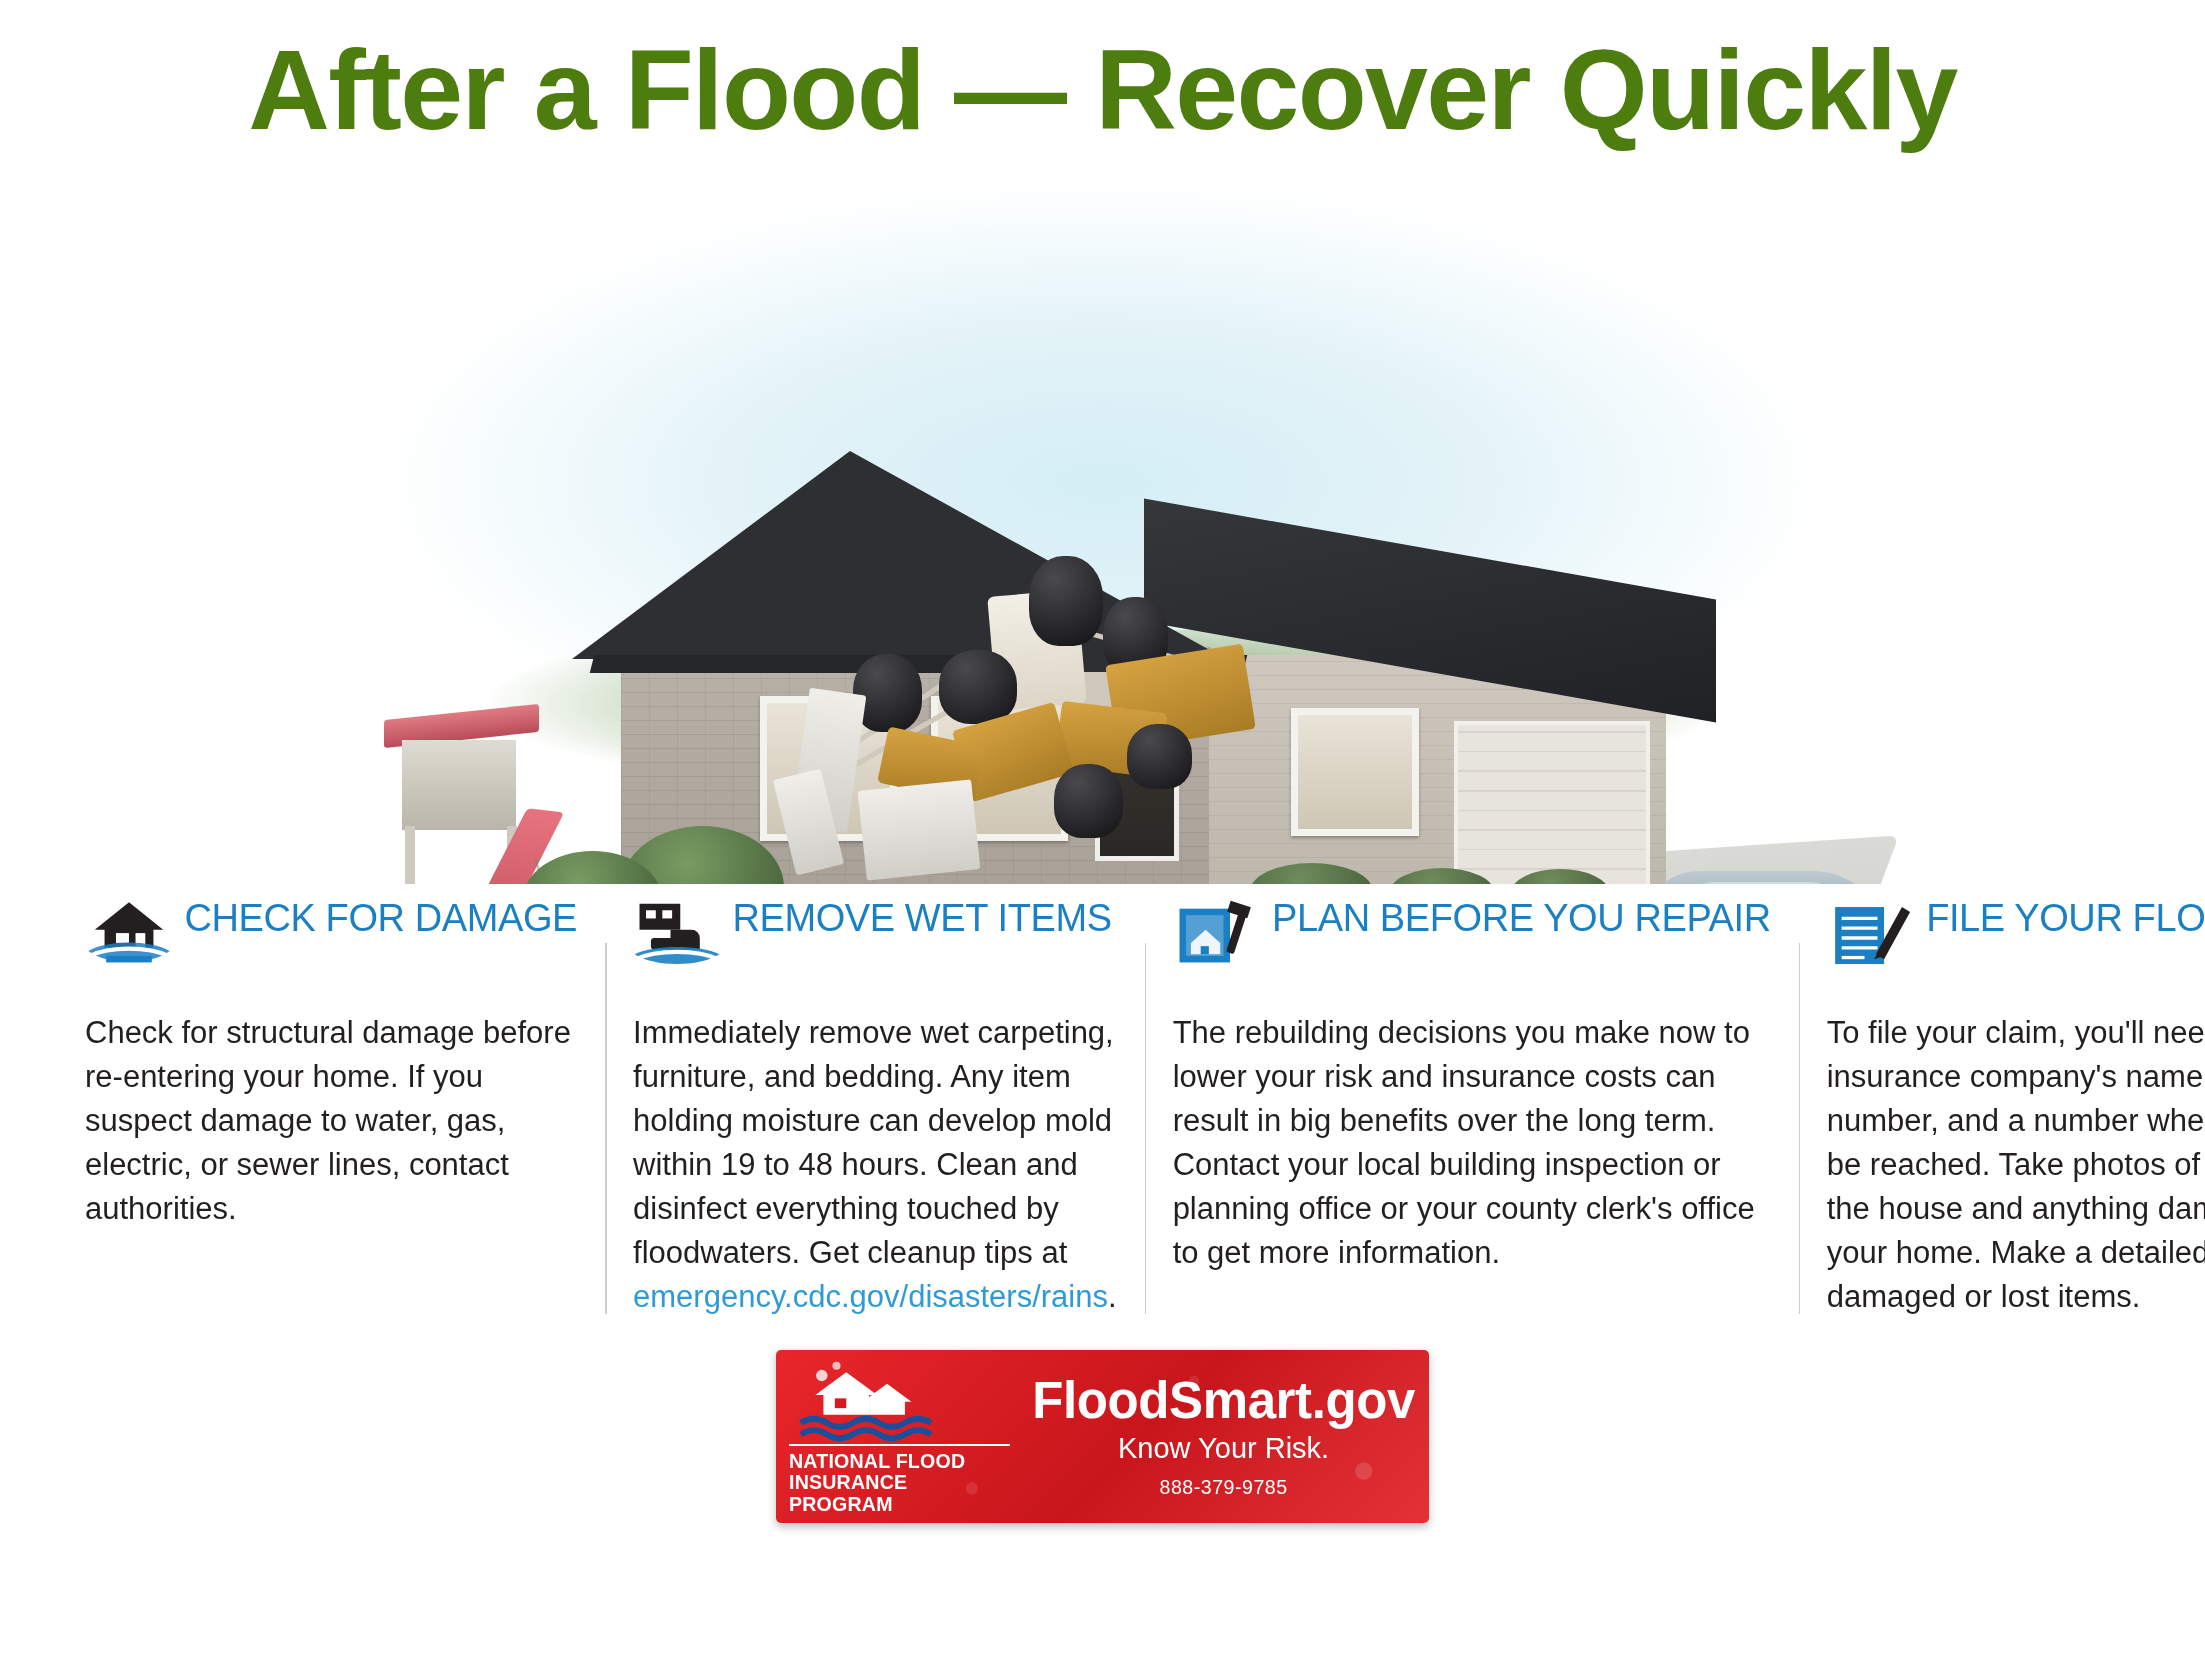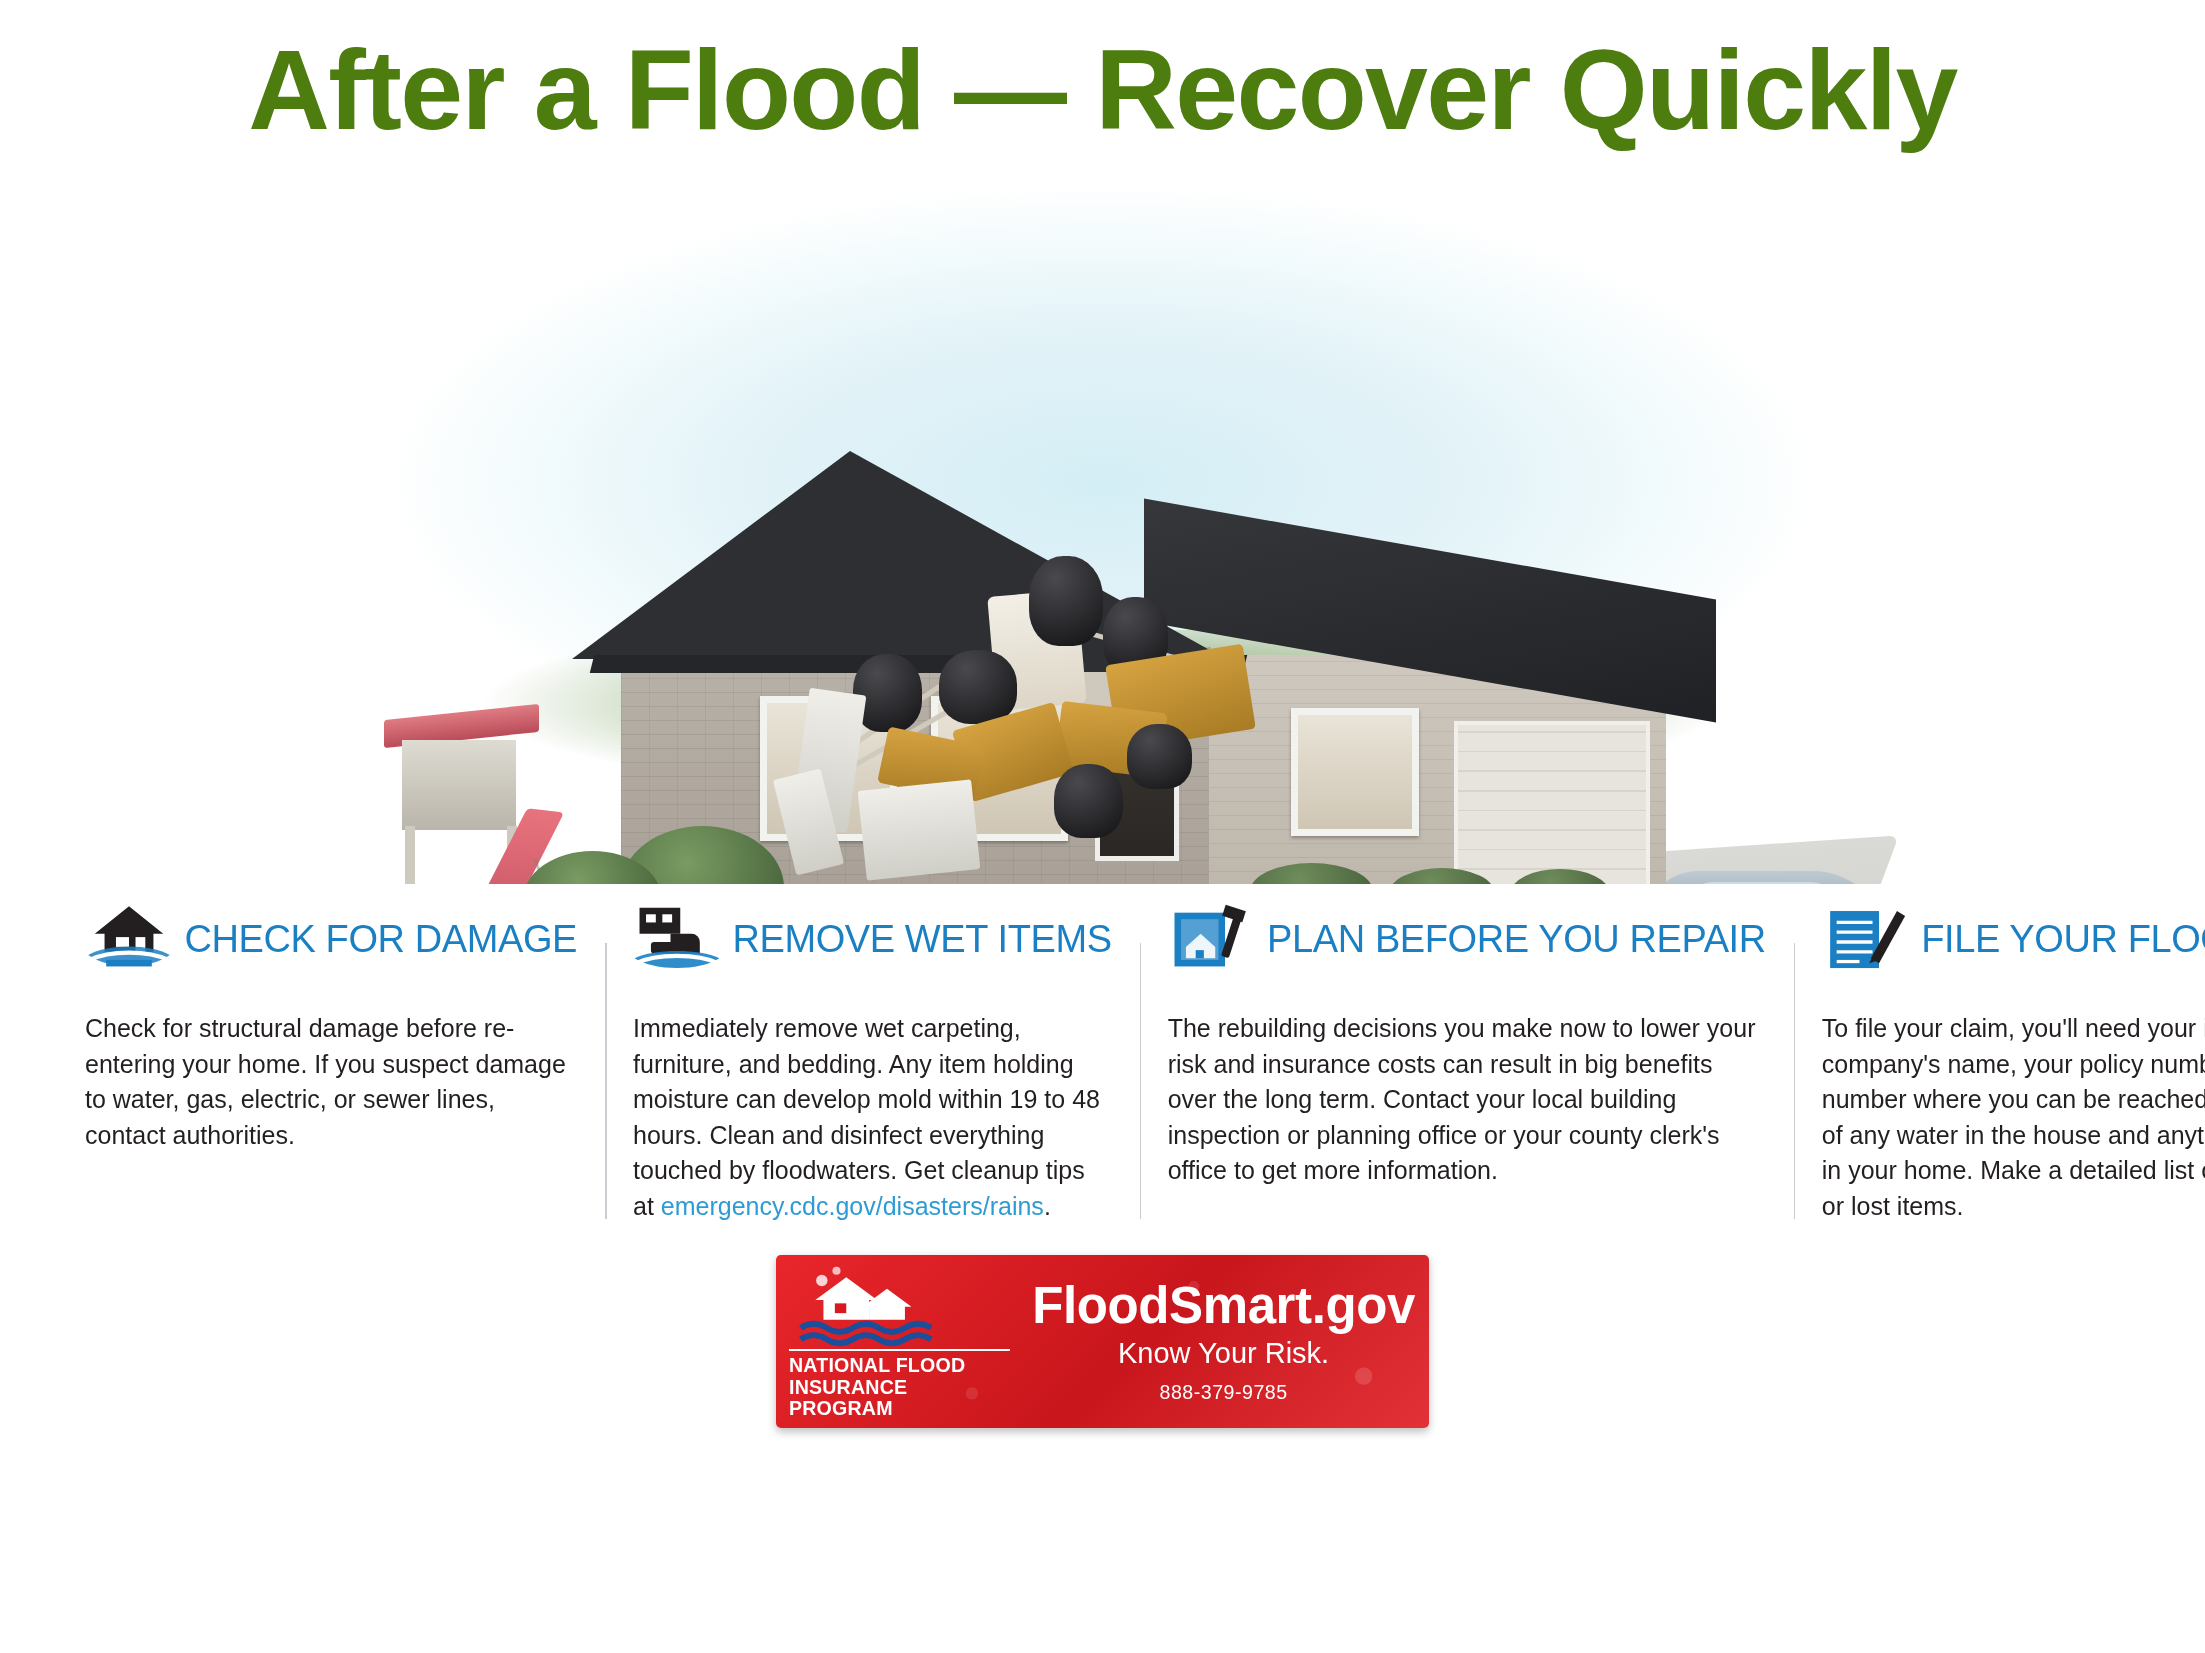--- a/index.html
+++ b/index.html
@@ -304,40 +304,40 @@
     content: "";
     position: absolute;
     left: 0;
     top: 46px;
     bottom: 4.9px;
     width: 1.6px;
     background: #c9cdd1;
   }
   .tip-head {
     display: flex;
-    align-items: center;
+    align-items: flex-start;
     gap: 11.4px;
     height: 90px;
   }
   .tip-icon {
     width: 88px;
     height: 82px;
     flex: 0 0 auto;
     position: relative;
   }
   .tip-title {
     font-size: 38px;
     color: #1b7fc4;
     letter-spacing: -0.4px;
     white-space: nowrap;
     padding-bottom: 4.9px;
     font-weight: normal;
   }
   .tip-body {
-    font-size: 25px;
+    font-size: 31px;
     line-height: 1.42;
     color: #231f20;
     margin-top: 24.5px;
   }
   .tip-body a, .tip-link {
     color: #2f9bd4;
     text-decoration: none;
   }
 
   

